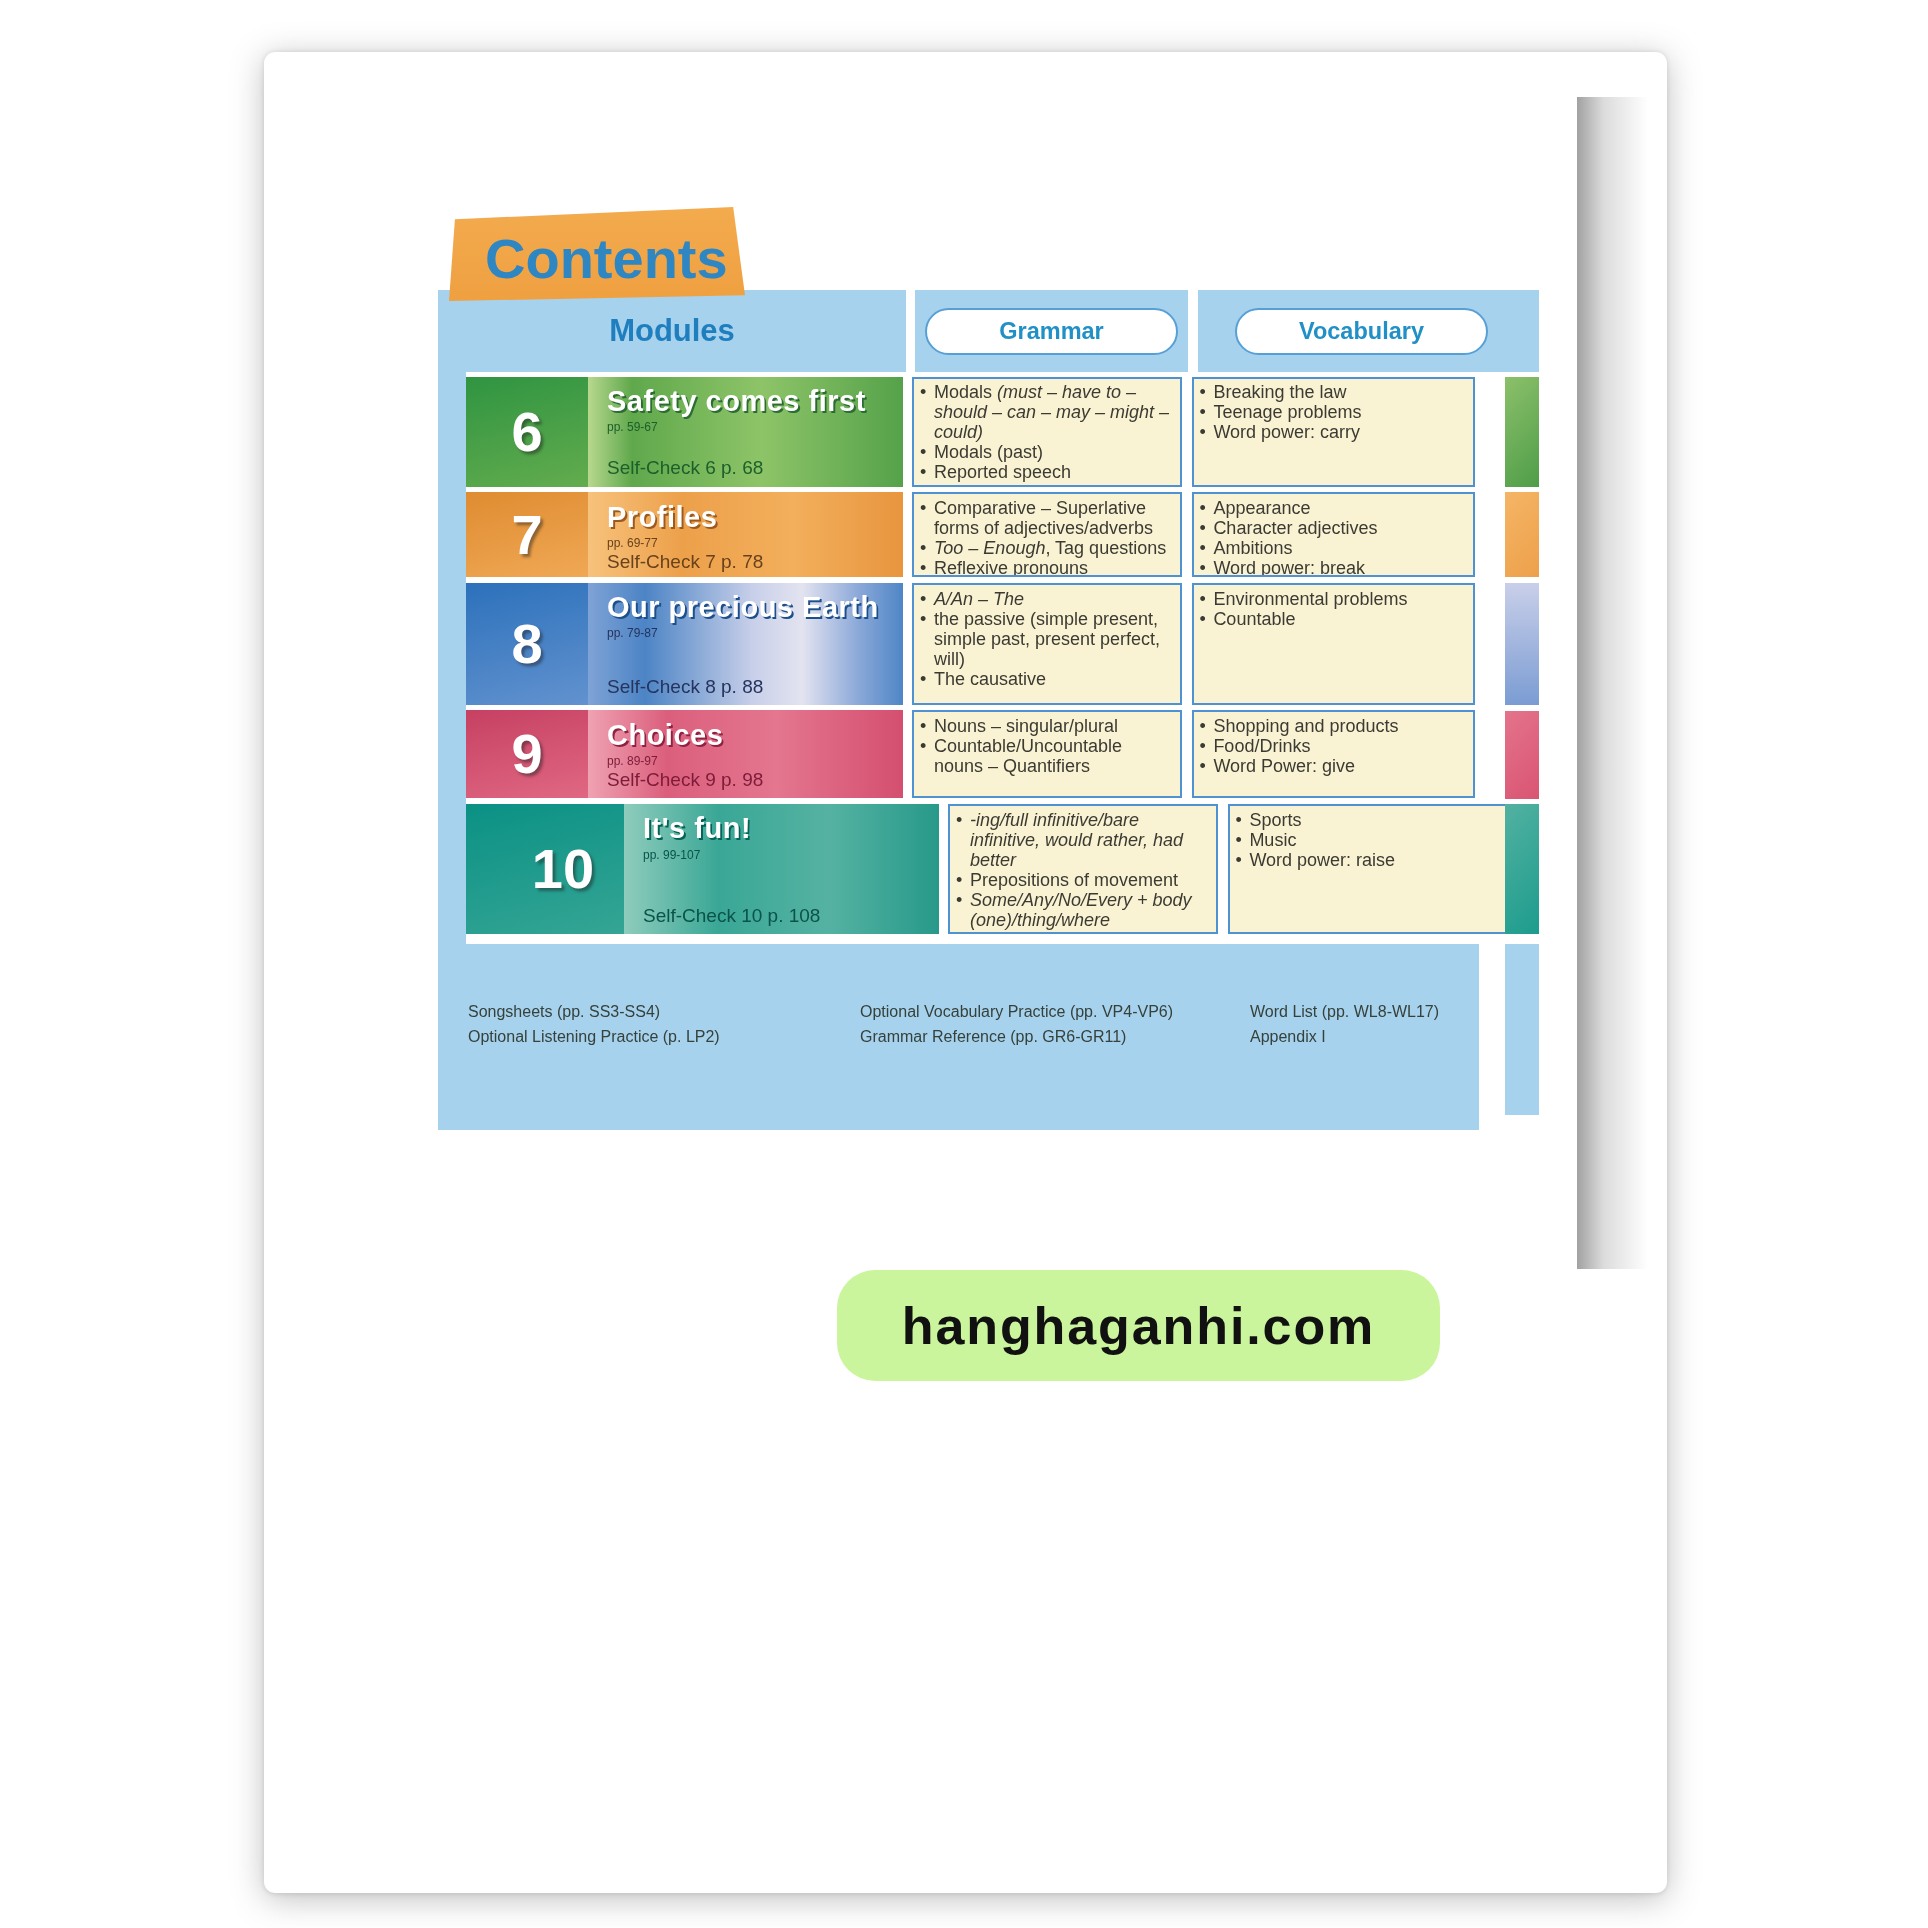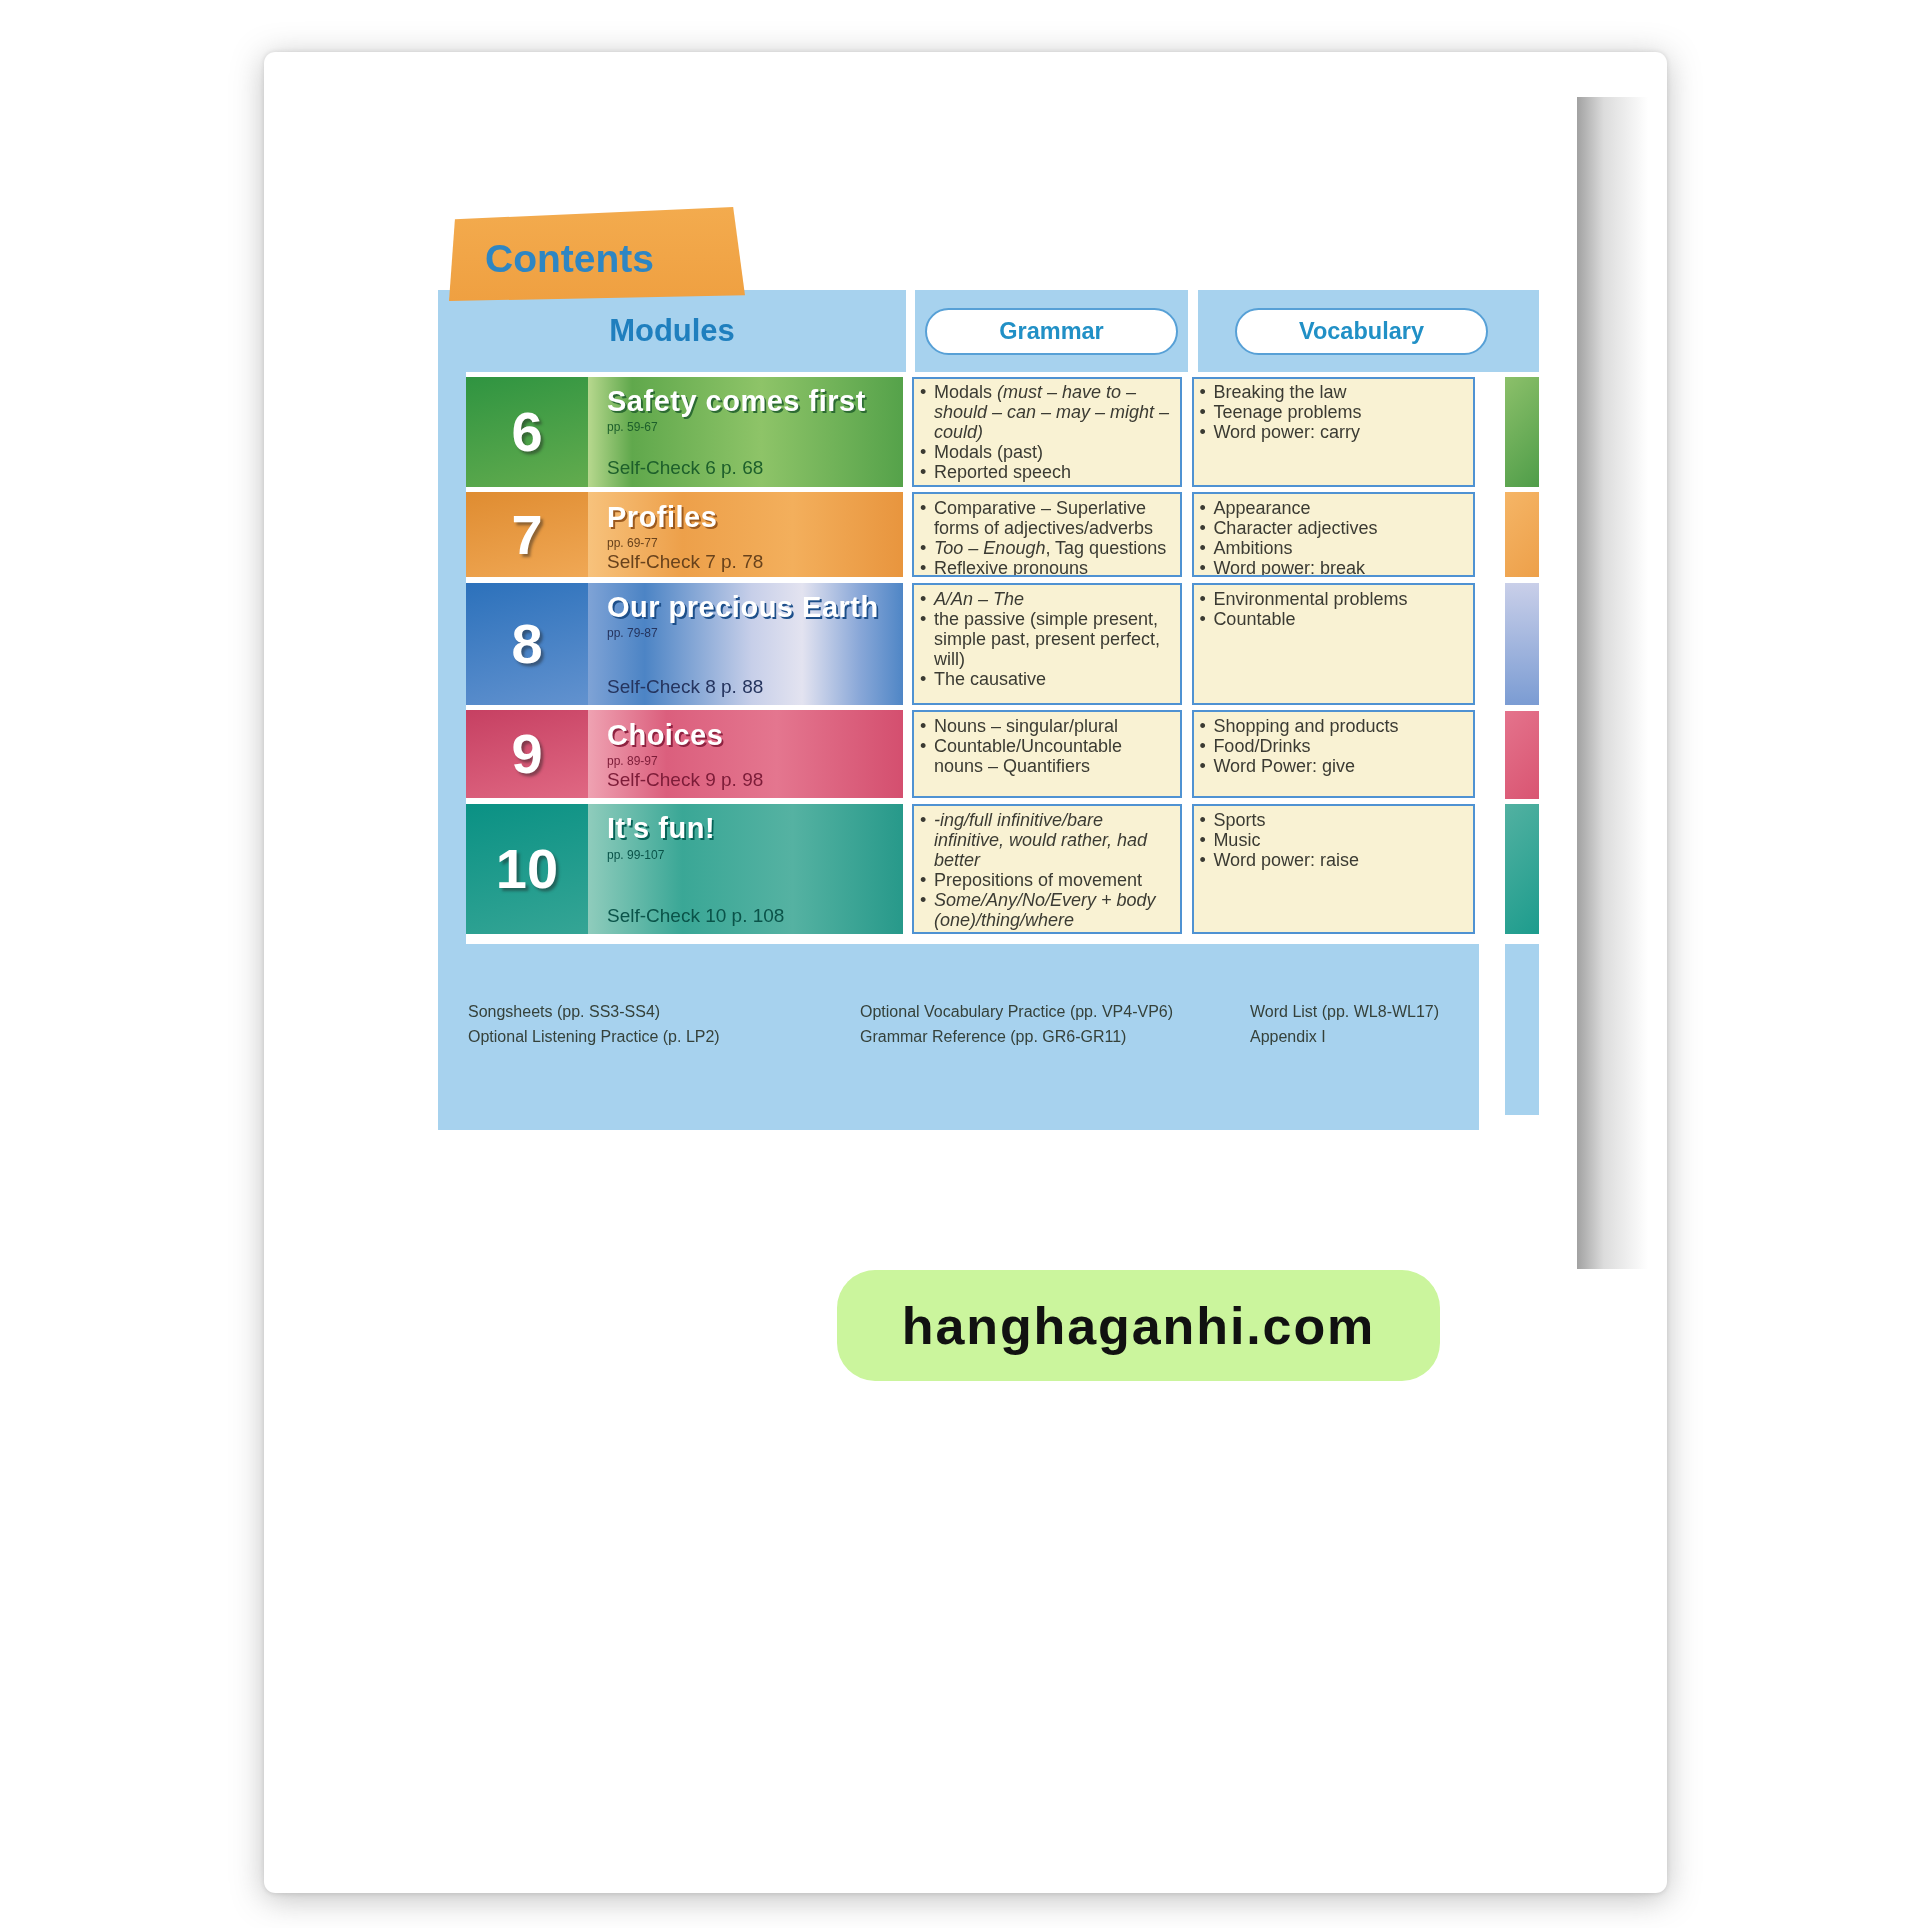--- a/index.html
+++ b/index.html
@@ -8,21 +8,21 @@
   .paper{position:absolute;left:264px;top:52px;width:1403px;height:1841px;background:#ffffff;
          border-radius:11.3px;box-shadow:0 5.6px 32px rgba(90,90,90,.38),0 0.9px 5.6px rgba(0,0,0,.12);}
   
   .scan-shadow{position:absolute;left:1313px;top:45px;width:89px;height:1172px;
          background:linear-gradient(to right,rgba(145,145,145,.85) 0%,rgba(185,185,185,.5) 30%,rgba(255,255,255,0) 80%);}
   
   .banner{position:absolute;left:185px;top:155px;width:296px;height:94px;z-index:3;
           background:linear-gradient(180deg,#f3ab4e,var(--bannerBg,#efa041));
           clip-path:polygon(2% 13%,96% 0%,100% 94%,0% 100%);
           display:flex;align-items:center;}
-  .banner-title{color:var(--bannerText,#2e86c3);font-size:39px;font-weight:bold;padding:9.4px 0 0 36px;}
+  .banner-title{color:var(--bannerText,#2e86c3);font-size:56px;font-weight:bold;padding:9.4px 0 0 36px;}
   
   .blue-area{position:absolute;left:174px;top:238px;width:1041px;height:852px;}
   .hb{position:absolute;top:0;height:82px;background:var(--tableBlue,#a7d2ee);
       display:flex;align-items:center;justify-content:center;}
   .hb-modules{left:0;width:468px;}
   .hb-grammar{left:477px;width:273px;}
   .hb-vocab{left:760px;width:327px;}
   .modules-label{color:var(--modulesLabel,#1f7fbe);font-size:31px;font-weight:bold;}
   .pill{display:flex;align-items:center;justify-content:center;width:249px;height:43px;background:#fff;
         border:2.8px solid var(--pillBorder,#57a0d6);border-radius:25.4px;
@@ -220,21 +220,21 @@
                 <div class="bullet">•</div>
                 <div class="btext"><span>Food/Drinks</span></div>
               </div>
               <div class="bullet-item">
                 <div class="bullet">•</div>
                 <div class="btext"><span>Word Power: give</span></div>
               </div>
             </div>
           </div>
           <div class="module-row" style="height: 130px;">
-            <div class="num-box" style="background: linear-gradient(165deg, rgb(10, 145, 132), rgb(53, 165, 149));">
+            <div class="num-box" style="background: linear-gradient(165deg, rgb(10, 145, 132), rgb(53, 165, 149)); padding-left: 36px;">
               <div class="num">10</div>
             </div>
             <div class="title-area" style="background: linear-gradient(90deg, rgb(143, 204, 188) 0%, rgb(58, 167, 150) 30%, rgb(85, 178, 162) 65%, rgb(39, 153, 138) 100%);">
               <div class="m-title" style="text-shadow: rgb(6, 98, 87) 1.9px 1.9px 0px;">It's fun!</div>
               <div class="m-pages" style="color: rgb(10, 83, 73);">pp. 99-107</div>
               <div class="m-selfcheck" style="color: rgb(10, 83, 73);">Self-Check 10 p. 108</div>
             </div>
             <div class="cell grammar">
               <div class="bullet-item">
                 <div class="bullet">•</div>

